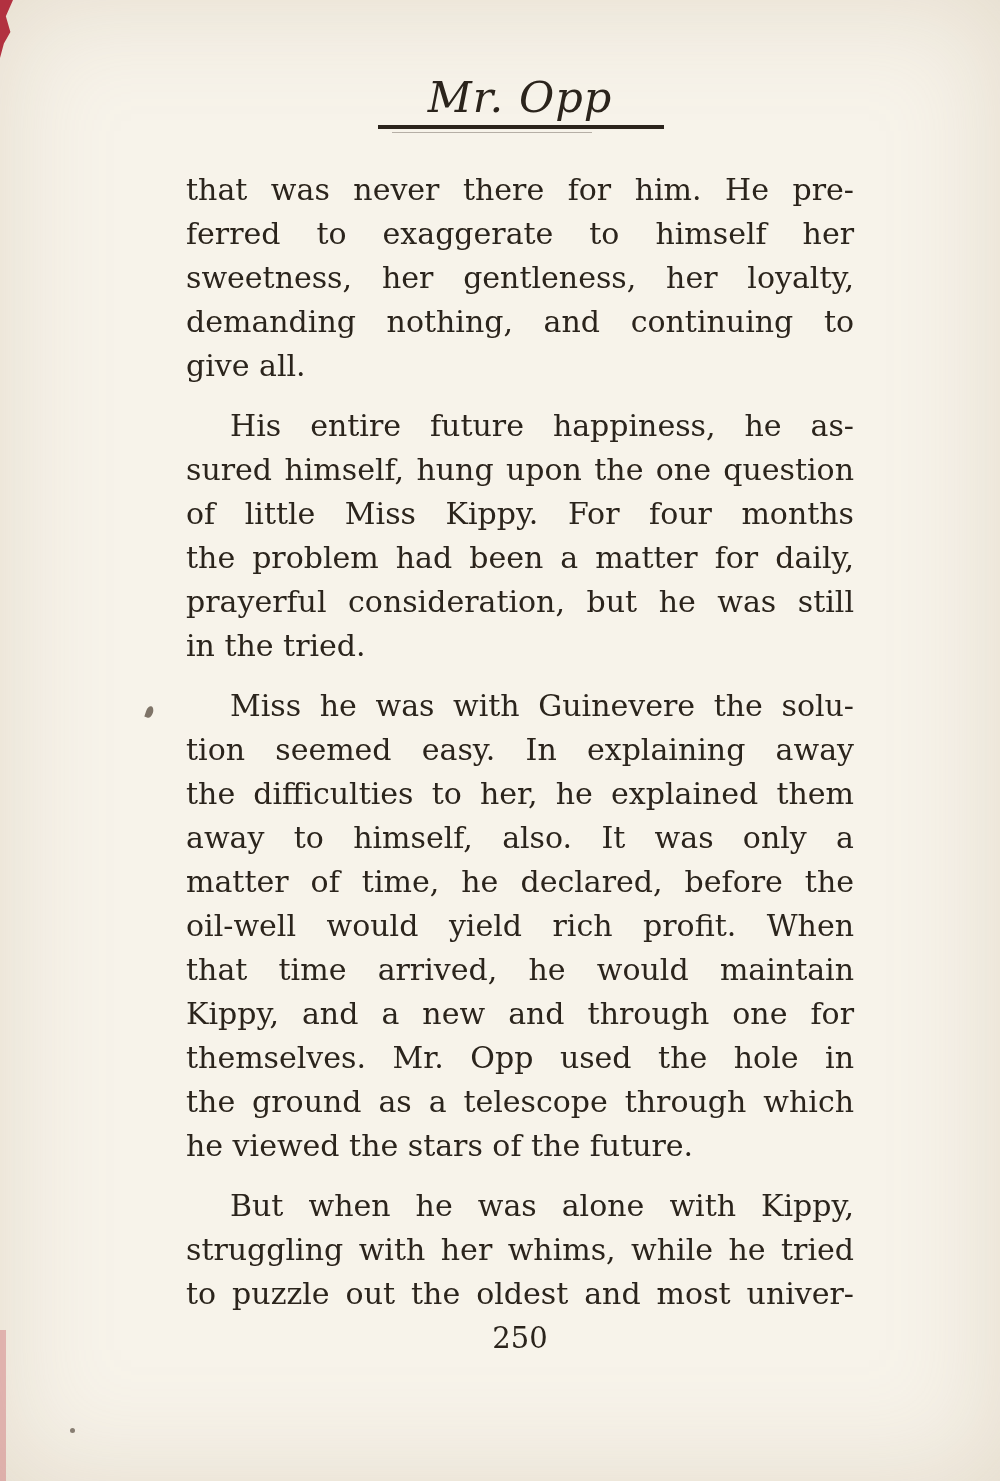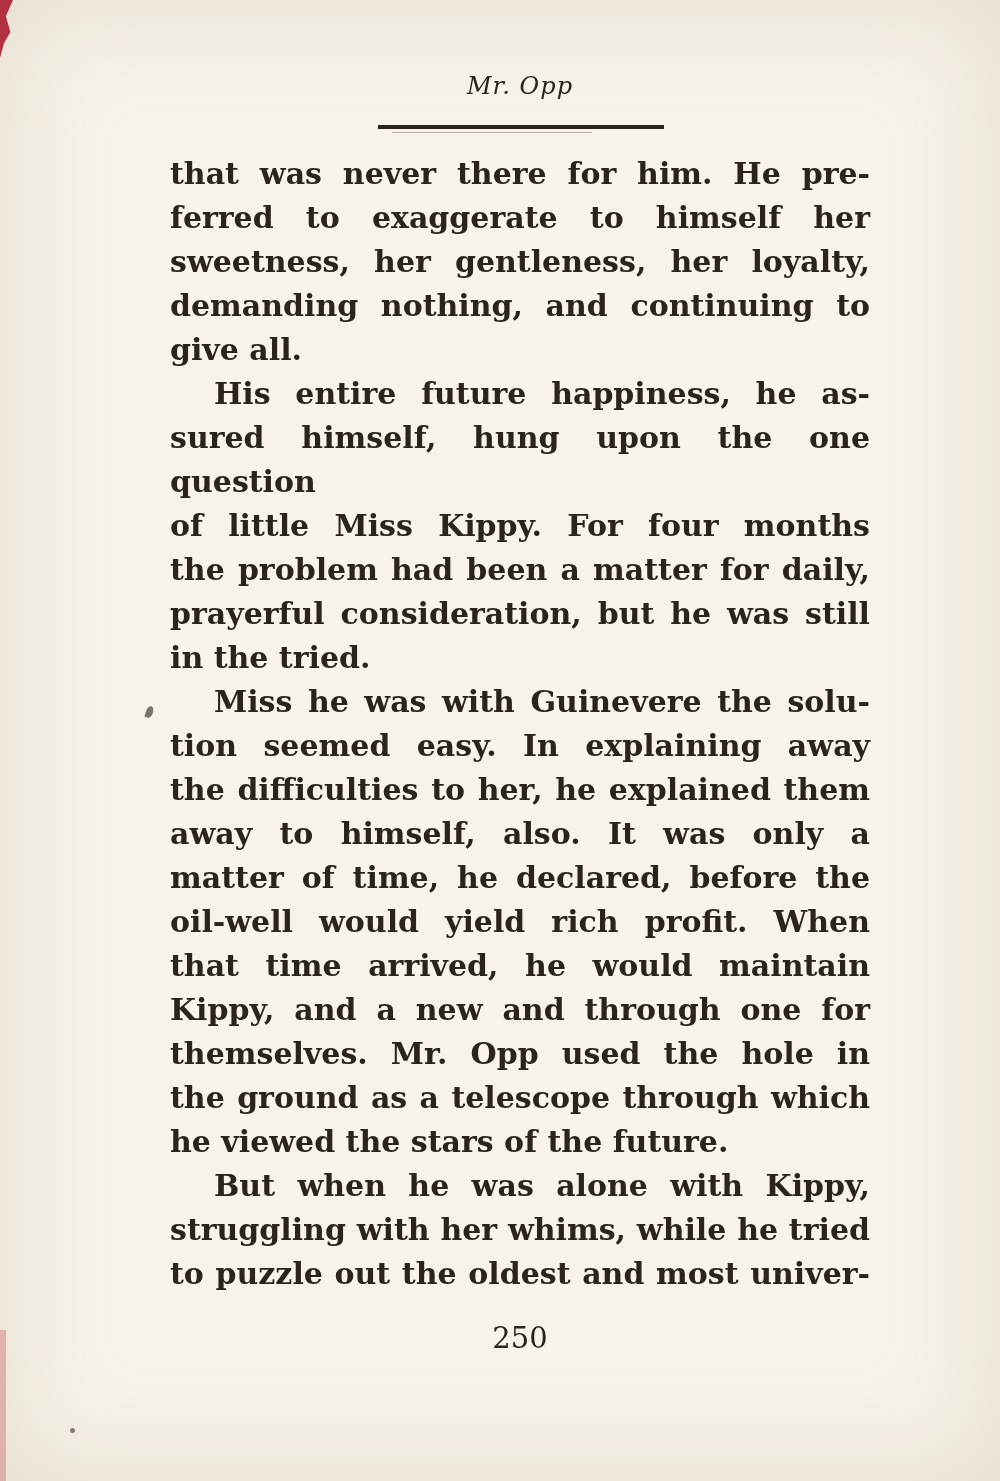--- a/index.html
+++ b/index.html
@@ -21,21 +21,21 @@
     color: var(--ink);
     box-shadow: inset 0 0 110px rgba(178, 158, 126, 0.28);
   }
   .running-head {
     position: absolute;
     top: 72px;
     left: 170px;
     width: 700px;
     text-align: center;
     font-style: italic;
-    font-size: 24px;
+    font-size: 43px;
     letter-spacing: 1px;
   }
   .head-rule {
     position: absolute;
     top: 125px;
     left: 378px;
     width: 286px;
     height: 4px;
     background: var(--ink);
   }
@@ -49,22 +49,21 @@
   }
   .body-text {
     position: absolute;
     top: 152px;
     left: 170px;
     width: 700px;
     font-size: 30px;
     line-height: 44px;
   }
   .paragraph {
-    margin: 0;
-    font-weight: bold;
+    margin: 16px;
   }
   .line {
     text-align: justify;
     text-align-last: justify;
   }
   .line.last {
     text-align: left;
     text-align-last: left;
   }
   .line.indented {

